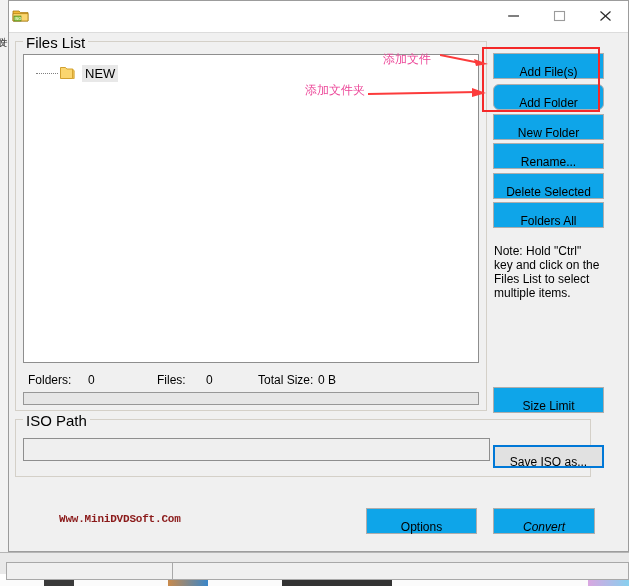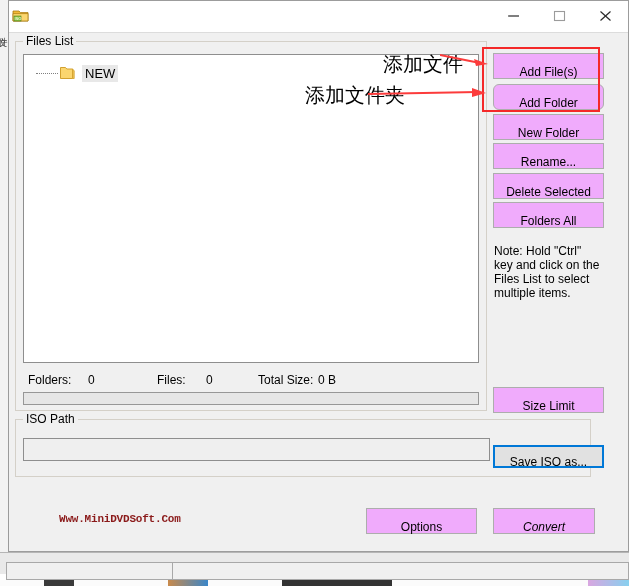--- a/index.html
+++ b/index.html
@@ -81,21 +81,21 @@
   
   .groupbox {
     position: absolute;
     border: 1px solid #d4d0c8;
     box-sizing: border-box;
   }
   .grouplabel {
     position: absolute;
     background: #f0f0f0;
     padding: 0 3px;
-    font-size: 12px;
+    font-size: 15px;
     color: #000;
     top: -8px;
     left: 7px;
     white-space: nowrap;
   }
 
   #fileslist-group {
     left: 6px; top: 40px;
     width: 472px; height: 370px;
   }
@@ -175,21 +175,21 @@
     box-sizing: border-box;
     font-family: "Liberation Sans", sans-serif;
     font-size: 12px;
     padding: 0 4px;
     color: #000;
   }
 
   
   .btn {
     position: absolute;
-    background: #f0abfc;
+    background: #0ea5e9;
     border: 1px solid #adadad;
     box-sizing: border-box;
     font-family: "Liberation Sans", sans-serif;
     font-size: 12px;
     color: #000;
     cursor: default;
     padding: 12px;
     line-height: 1;
   }
   .btn-right {
@@ -255,22 +255,22 @@
   #red-box {
     position: absolute;
     left: 482px; top: 47px;
     width: 118px; height: 65px;
     border: 2px solid #f42929;
     box-sizing: border-box;
     pointer-events: none;
   }
   .anno-text {
     position: absolute;
-    color: #000000;
-    font-size: 20px;
+    color: #ec4899;
+    font-size: 12px;
     font-family: "DejaVu Sans", sans-serif;
     white-space: nowrap;
   }
   #anno-addfile { left: 383px; top: 51px; }
   #anno-addfolder { left: 305px; top: 82px; }
 
   .arrow {
     position: absolute;
     pointer-events: none;
   }

